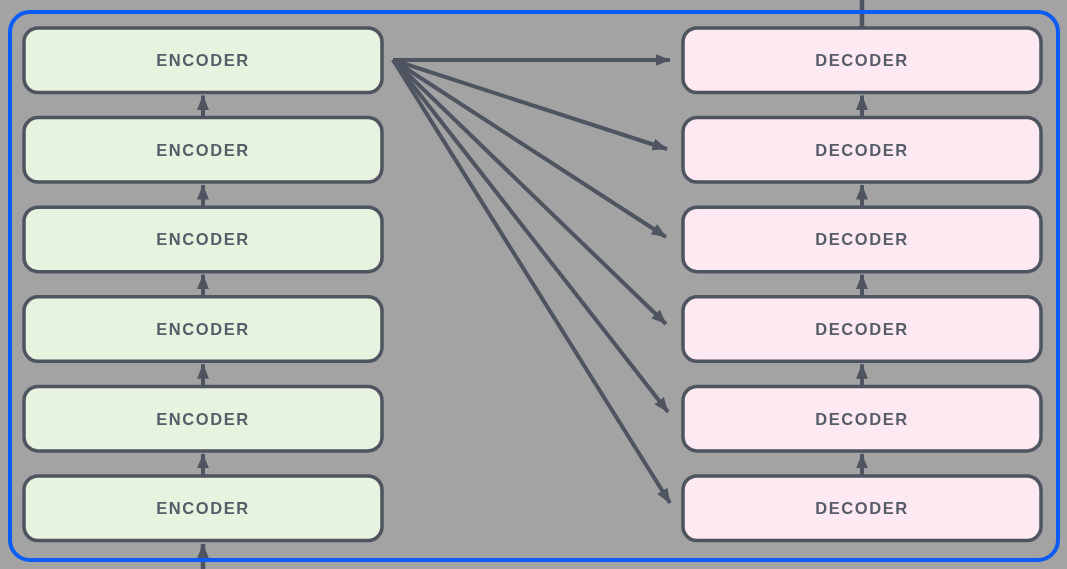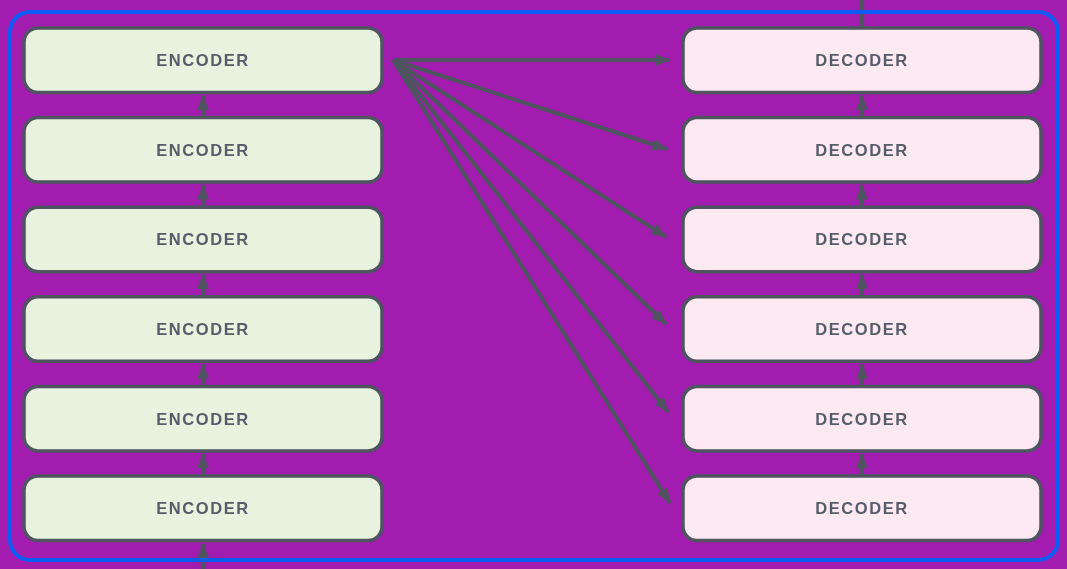--- a/index.html
+++ b/index.html
@@ -1,20 +1,20 @@
 <!DOCTYPE html>
 <html><head>
 <meta charset="utf-8">
 <style>
   html, body { margin: 0; padding: 0; background: #ffffff; }
   #stage {
     position: relative;
     width: 1067px;
     height: 569px;
-    background: #a21caf;
+    background: #a3a3a3;
     overflow: hidden;
     font-family: "Liberation Sans", "DejaVu Sans", sans-serif;
   }
   svg text {
     font-family: "Liberation Sans", "DejaVu Sans", sans-serif;
     font-weight: bold;
     font-size: 16.5px;
     letter-spacing: 1.6px;
   }
 </style>

